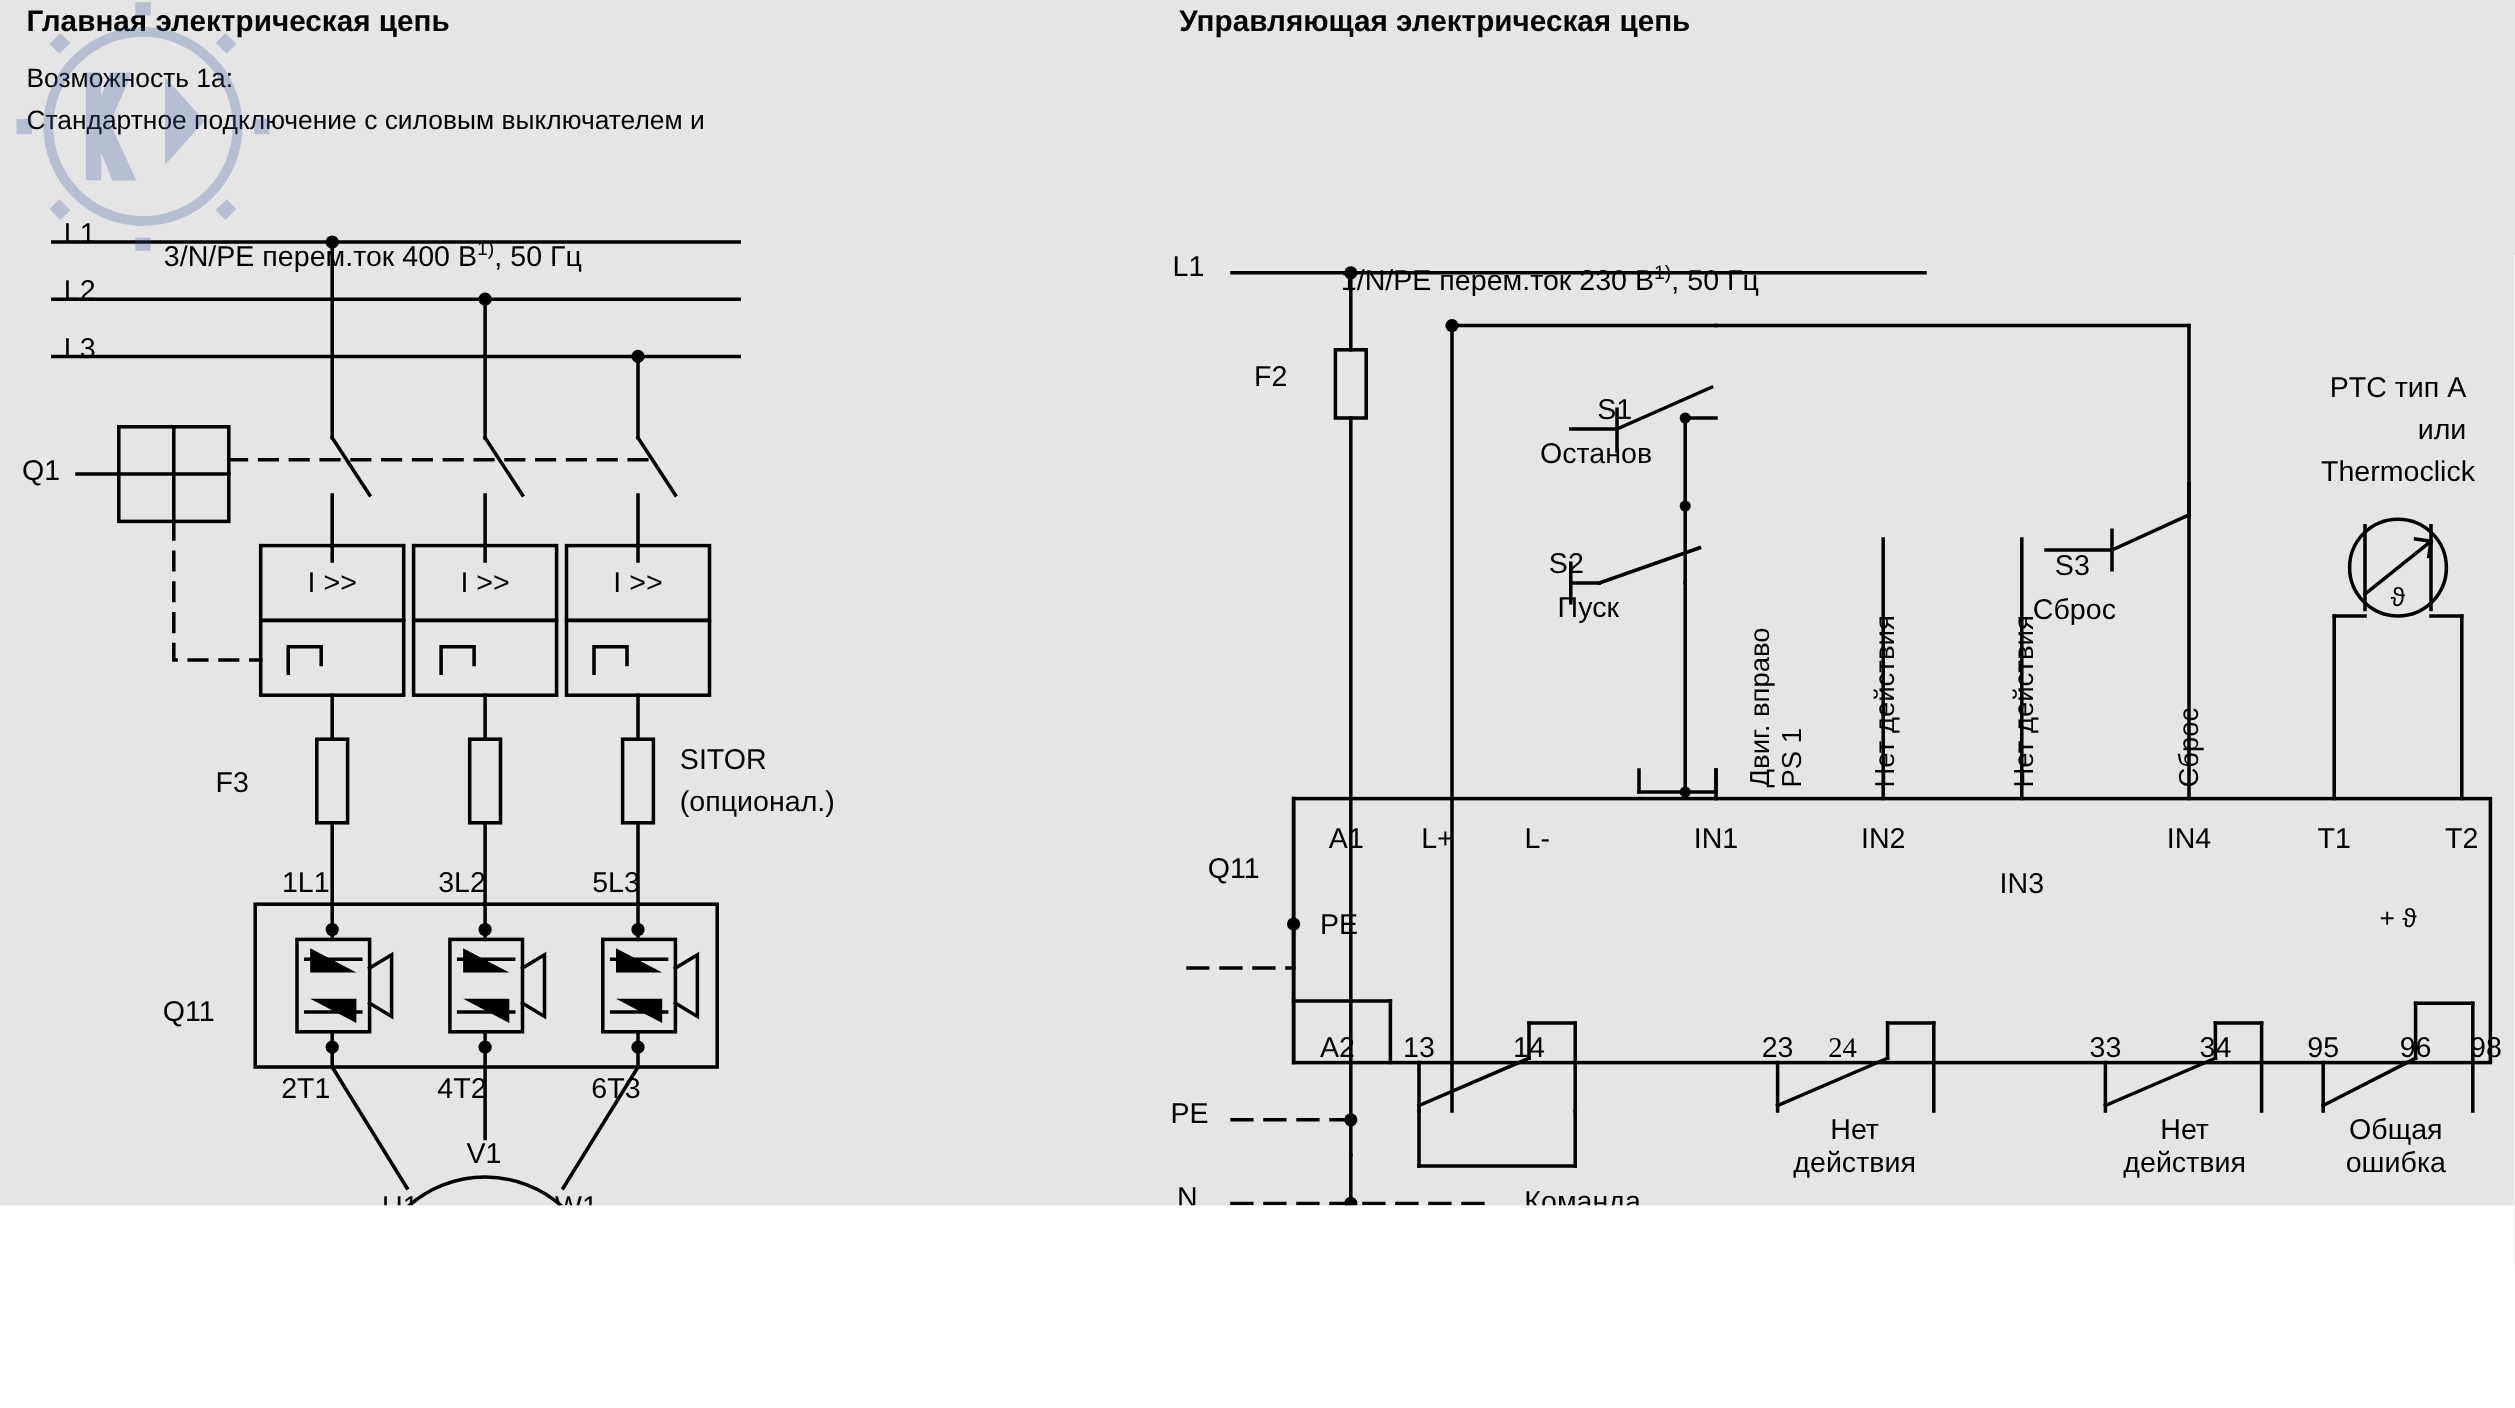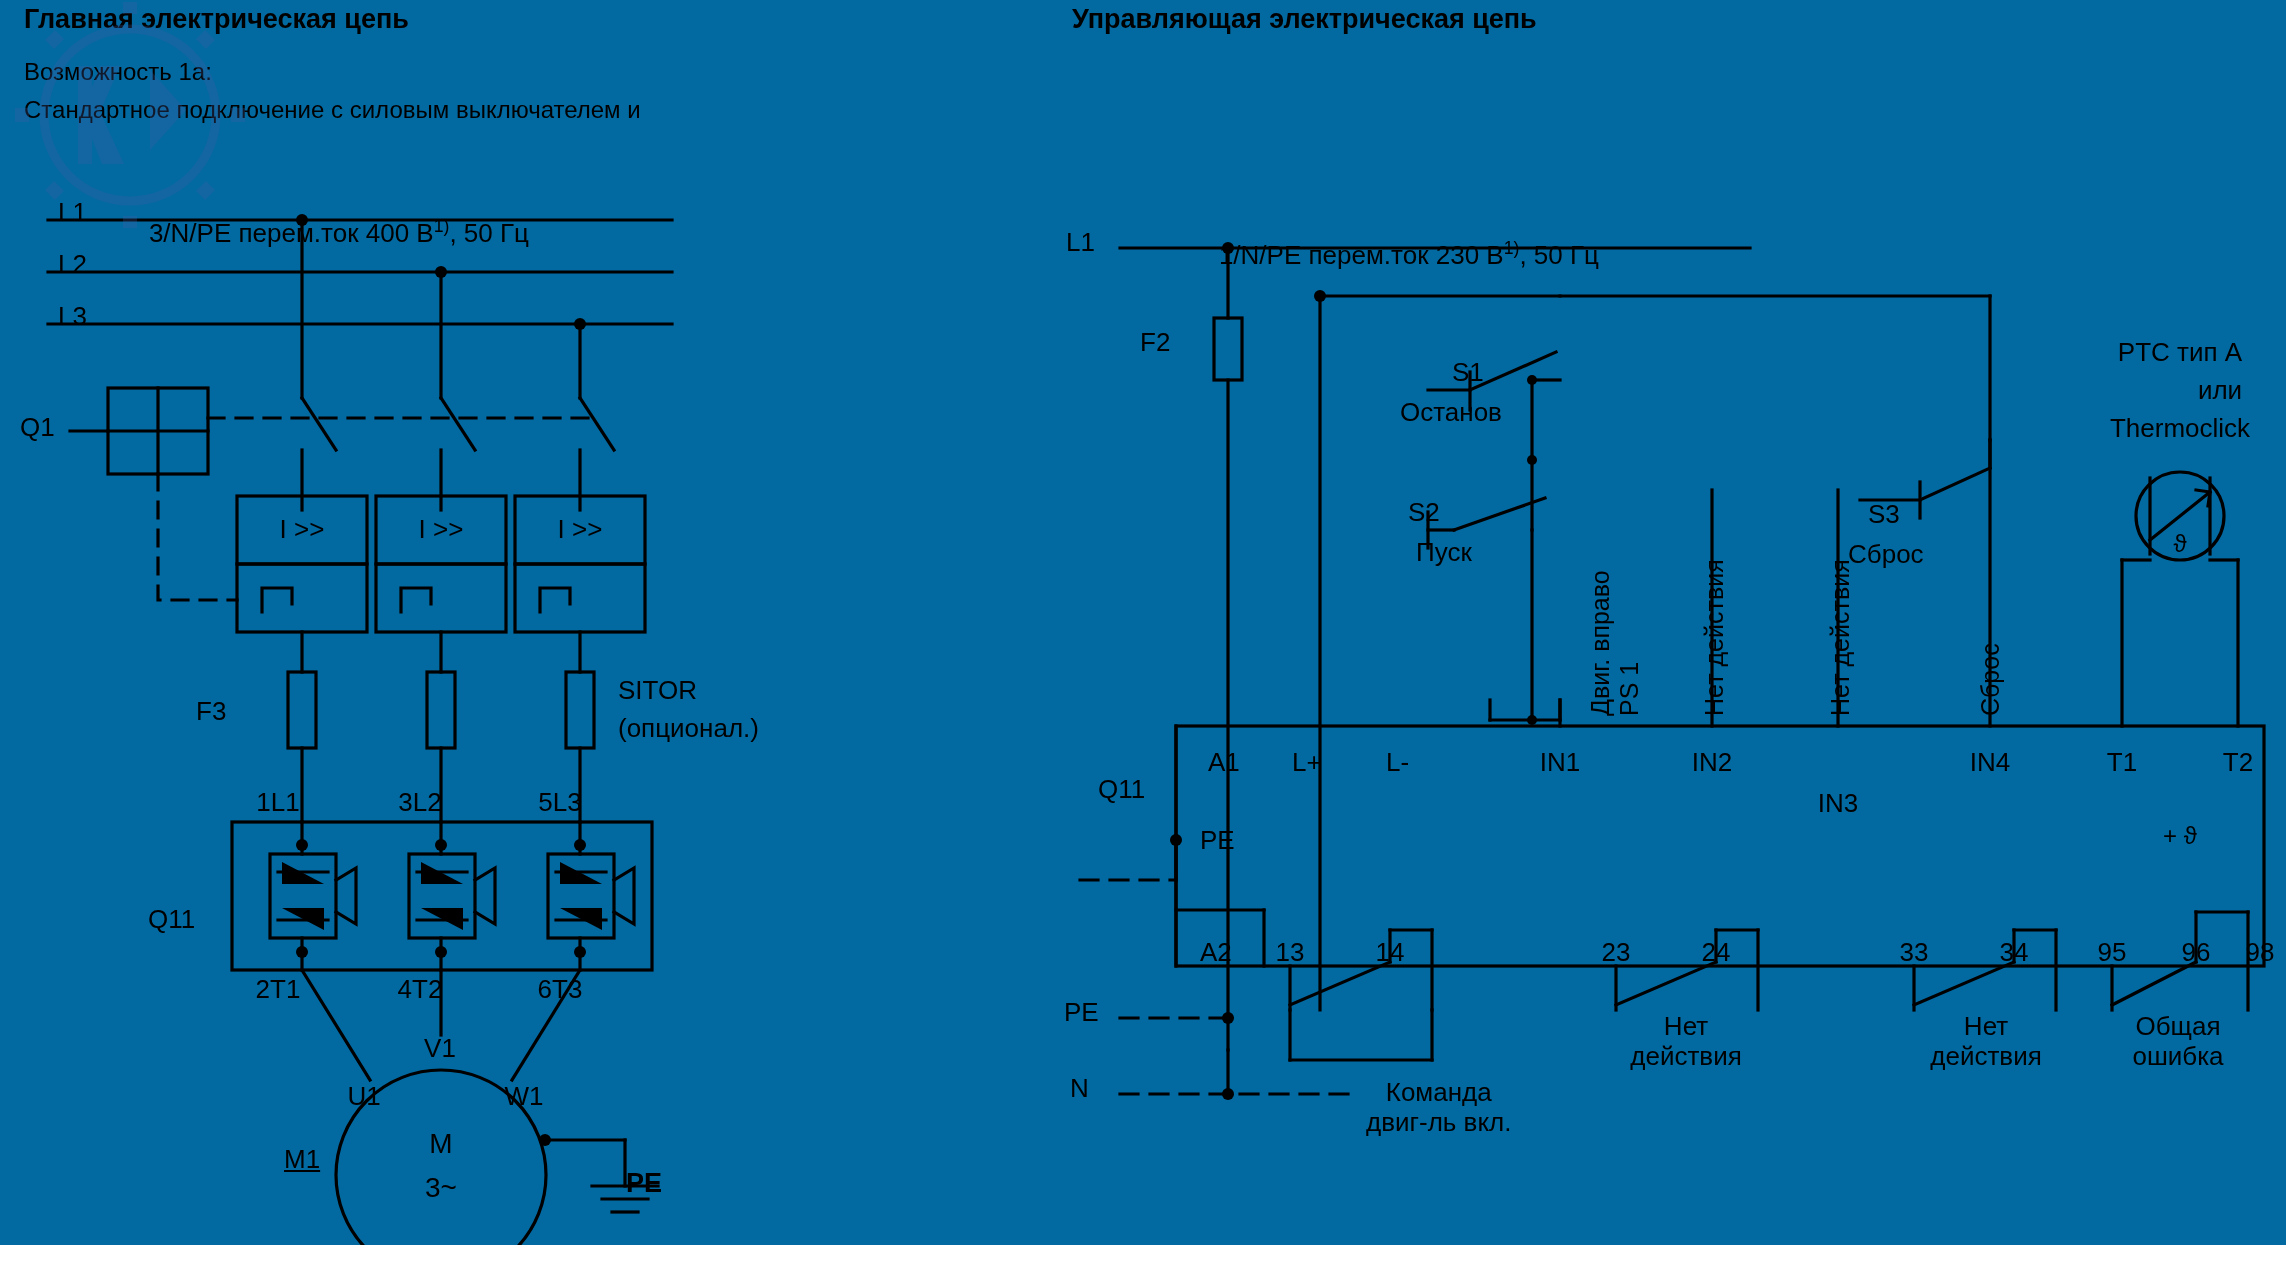--- a/index.html
+++ b/index.html
@@ -7,23 +7,23 @@
     padding: 0;
     background: #ffffff;
   }
   body {
     font-family: "Liberation Sans", sans-serif;
     color: #000000;
   }
   #root {
     position: relative;
     width: 2286px;
-    height: 1245px;
+    height: 1096px;
     overflow: hidden;
-    background: #0369a1;
+    background: #e5e5e5;
   }
   .t {
     position: absolute;
     white-space: pre;
     line-height: 1.15;
     font-family: "Liberation Sans", sans-serif;
   }
   .bold { font-weight: bold; }
   .ctr { text-align: center; transform: translateX(-50%); }
   .rot90 {
@@ -328,21 +328,21 @@
   <div class="t ctr" style="left:1990px; top:748px; font-size:26px;">IN4</div>
   <div class="t ctr" style="left:2122px; top:748px; font-size:26px;">T1</div>
   <div class="t ctr" style="left:2238px; top:748px; font-size:26px;">T2</div>
 
   <div class="t" style="left:1200px; top:826px; font-size:26px;">PE</div>
 
   <div class="t" style="left:1200px; top:938px; font-size:26px;">A2</div>
   <div class="t ctr" style="left:1290px; top:938px; font-size:26px;">13</div>
   <div class="t ctr" style="left:1390px; top:938px; font-size:26px;">14</div>
   <div class="t ctr" style="left:1616px; top:938px; font-size:26px;">23</div>
-  <div class="t ctr" style="left:1716px; top:938px; font-size:26px;">24</div>
+  <div class="t ctr" style="left:1675px; top:938px; font-size:26px;font-family:Liberation Serif, serif;">24</div>
   <div class="t ctr" style="left:1914px; top:938px; font-size:26px;">33</div>
   <div class="t ctr" style="left:2014px; top:938px; font-size:26px;">34</div>
   <div class="t ctr" style="left:2112px; top:938px; font-size:26px;">95</div>
   <div class="t ctr" style="left:2196px; top:938px; font-size:26px;">96</div>
   <div class="t ctr" style="left:2260px; top:938px; font-size:26px;">98</div>
 
   <div class="t" style="left:1366px; top:1078px; font-size:26px; white-space:pre-line;text-align:center;">Команда
 двиг-ль вкл.</div>
   <div class="t ctr" style="left:1686px; top:1012px; font-size:26px; white-space:pre-line;">Нет
 действия</div>

